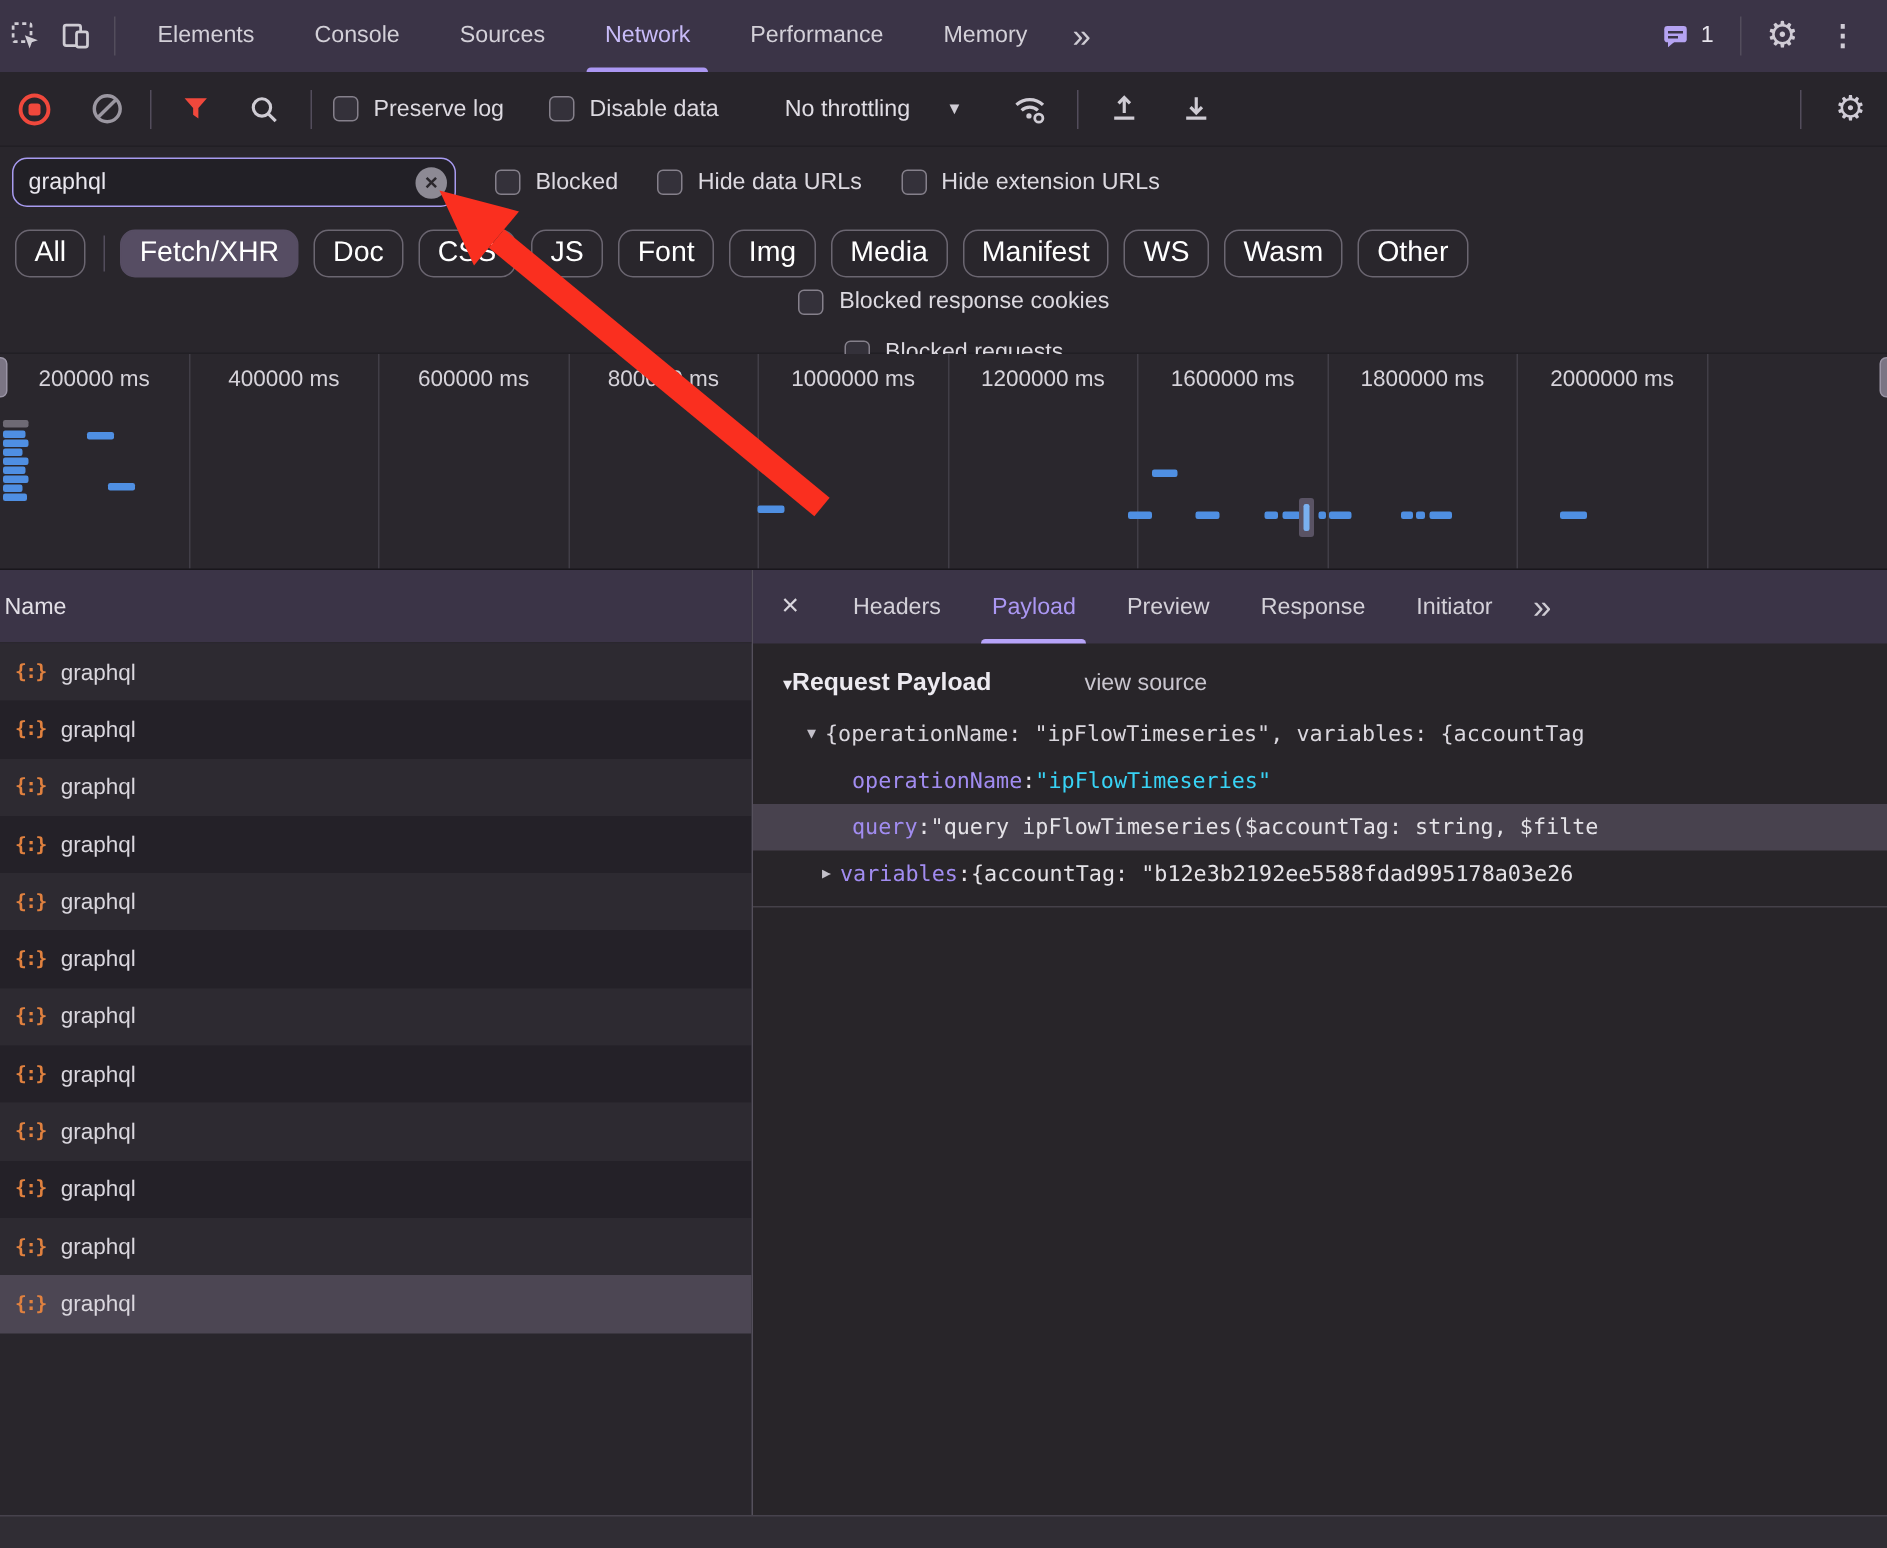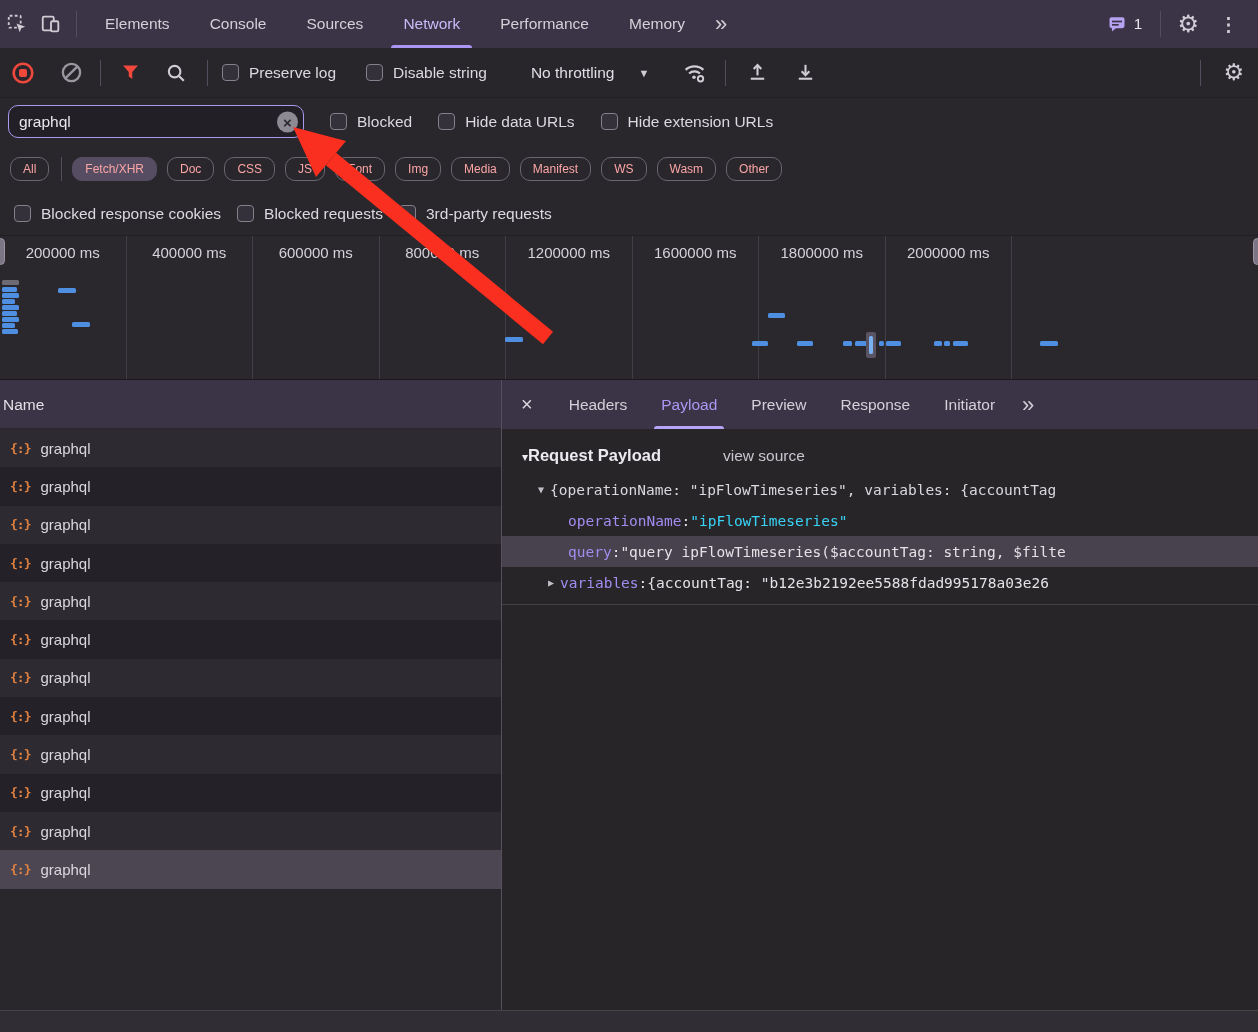--- a/index.html
+++ b/index.html
@@ -41,28 +41,28 @@
                   font-family:"Liberation Sans", sans-serif; outline:none; }
   .clear-btn { position:absolute; right:6px; top:50%; transform:translateY(-50%);
                width:21px; height:21px; border-radius:50%; background:#8d8a94; color:#2a272c;
                font-size:15px; font-weight:bold; display:flex; align-items:center;
                justify-content:center; cursor:pointer; }
   .filterrow .cb { margin-left:26px; }
 
   
   .pillsrow { height:47px; background:#29262c; display:flex; align-items:center; padding-left:10px; }
   .pill { border:1px solid #6b6671; border-radius:10px; padding:4px 12px; margin-right:10px;
-          font-size:12px; color:#fca5a5; white-space:nowrap; cursor:default; }
+          font-size:19px; color:#ffffff; white-space:nowrap; cursor:default; }
   .pill.selected { background:#564d63; border-color:#564d63; }
   .pill.pill-sep { border:none; padding:0; width:1px; height:24px; background:#534d5c;
                    border-radius:0; margin:0 10px 0 2px; }
 
   
   .optsrow { height:44px; background:#29262c; display:flex; align-items:center;
-             gap:16px; padding-left:14px; border-bottom:1px solid #211f24; }
+             gap:16px; padding-left:14px; border-bottom:1px solid #211f24;flex-direction:column; }
 
   
   .timeline { position:relative; height:144px; background:#2a272d; border-bottom:1px solid #19171c; overflow:hidden; }
   .tl-segs { display:flex; height:100%; }
   .tl-seg { width:126.5px; flex:0 0 auto; border-right:1px solid #413e47; padding-top:8px;
             text-align:center; font-size:15px; color:#d6d3da; }
   .tl-marks { position:absolute; inset:0; }
   .tl-mark { position:absolute; background:#4f8fe2; border-radius:1.5px; }
   .tl-mark.gray { background:#6e6a74; }
   .tl-mark.marker { background:#5a5364; border-radius:2px; }
@@ -186,21 +186,21 @@
     <span class="vsep" style="margin:0 14px;"></span>
     <div style="display:flex;align-items:center;gap:0;">
 
         <label class="cb" style="margin-right:30px;">
           <span class="cbbox"></span>
           <span>Preserve log</span>
         </label>
 
         <label class="cb" style="margin-right:30px;">
           <span class="cbbox"></span>
-          <span>Disable string</span>
+          <span>Disable data</span>
         </label>
       </div>
     <div class="throttle">
       <span>No throttling</span>
       <span class="caret">▼</span>
     </div>
     <span class="icon-btn" style="margin-left:14px;">
       <svg width="25" height="25" viewBox="0 0 24 24" fill="none" stroke="#cfccd4" stroke-width="2.1">
         <path d="M3.5 9.5 a12.5 12.5 0 0 1 17 0"></path>
         <path d="M6.8 13 a7.5 7.5 0 0 1 10.4 0"></path>
@@ -288,20 +288,21 @@
       </label>
     </div>
 
   <div class="timeline">
     <div class="tl-segs">
 
     <div class="tl-seg"><span>200000 ms</span></div>
         <div class="tl-seg"><span>400000 ms</span></div>
         <div class="tl-seg"><span>600000 ms</span></div>
         <div class="tl-seg"><span>800000 ms</span></div>
+        <div class="tl-seg"><span>1000000 ms</span></div>
         <div class="tl-seg"><span>1200000 ms</span></div>
         <div class="tl-seg"><span>1600000 ms</span></div>
         <div class="tl-seg"><span>1800000 ms</span></div>
         <div class="tl-seg"><span>2000000 ms</span></div>
       </div>
     <div class="tl-marks">
 
     <div class="tl-mark gray" style="left: 2px; top: 44px; width: 17px; height: 5px;"></div>
         <div class="tl-mark" style="left: 2px; top: 51px; width: 15px; height: 5px;"></div>
         <div class="tl-mark" style="left: 2px; top: 57px; width: 17px; height: 5px;"></div>

